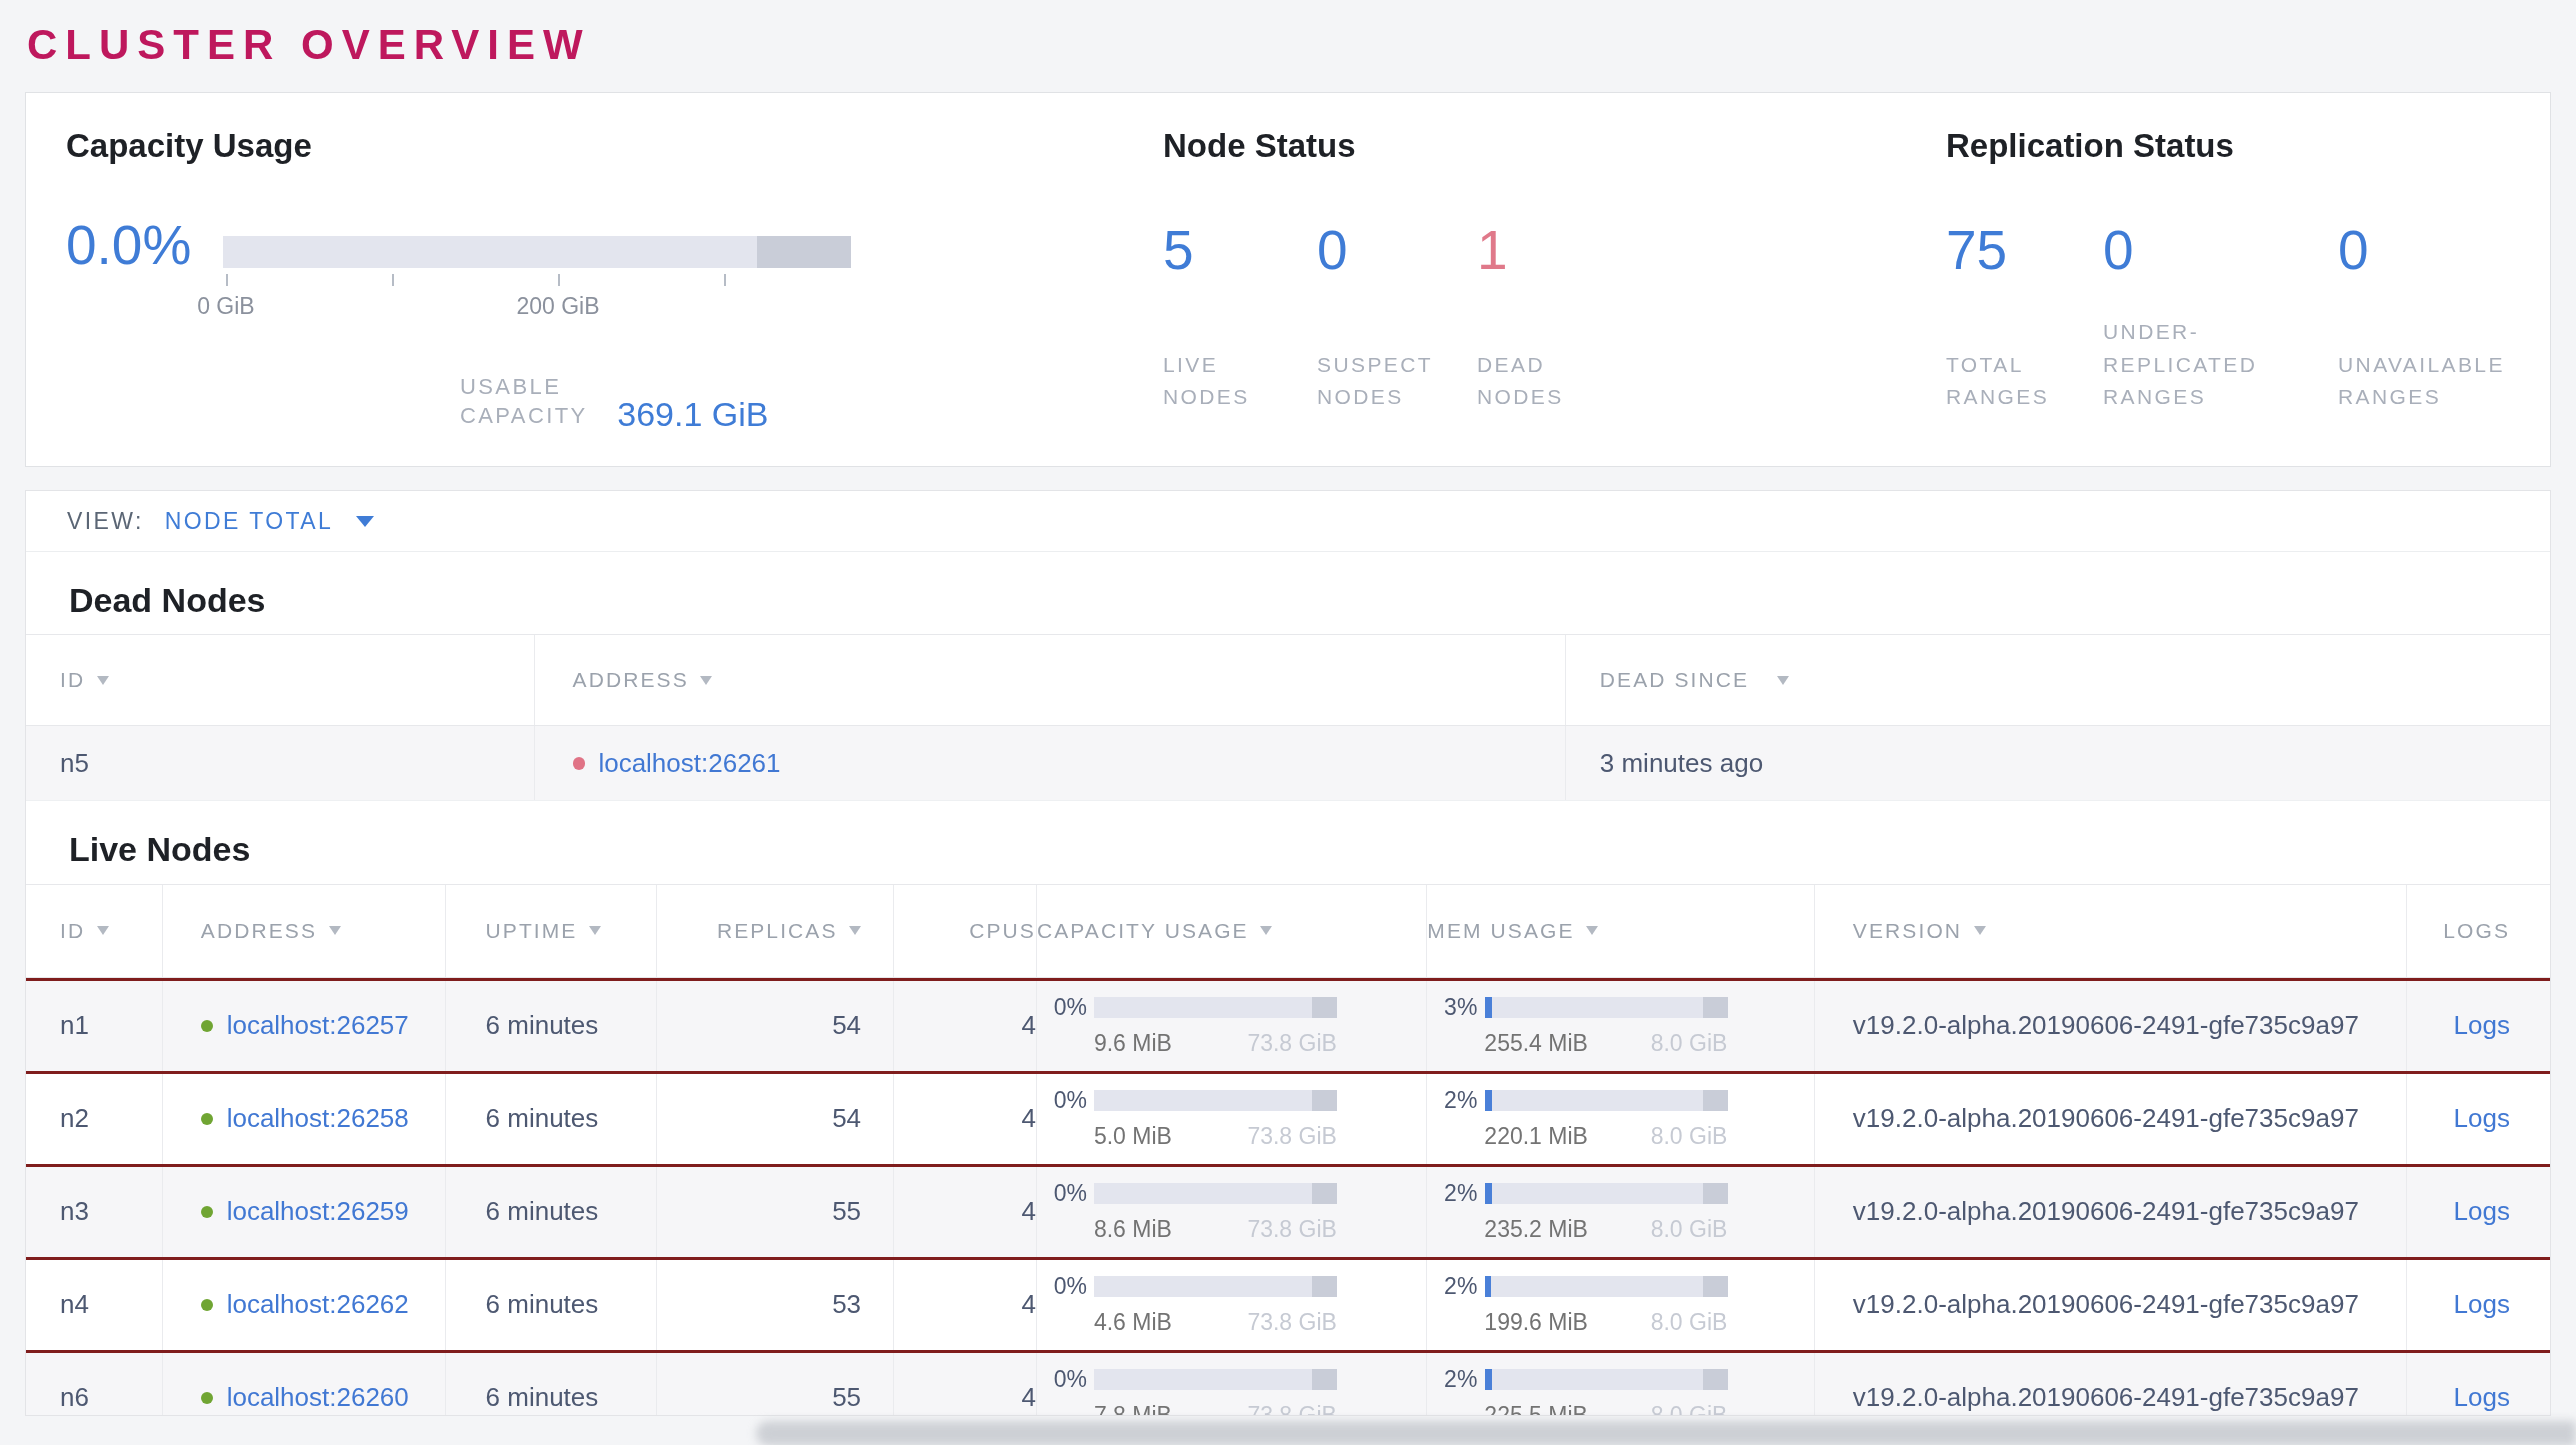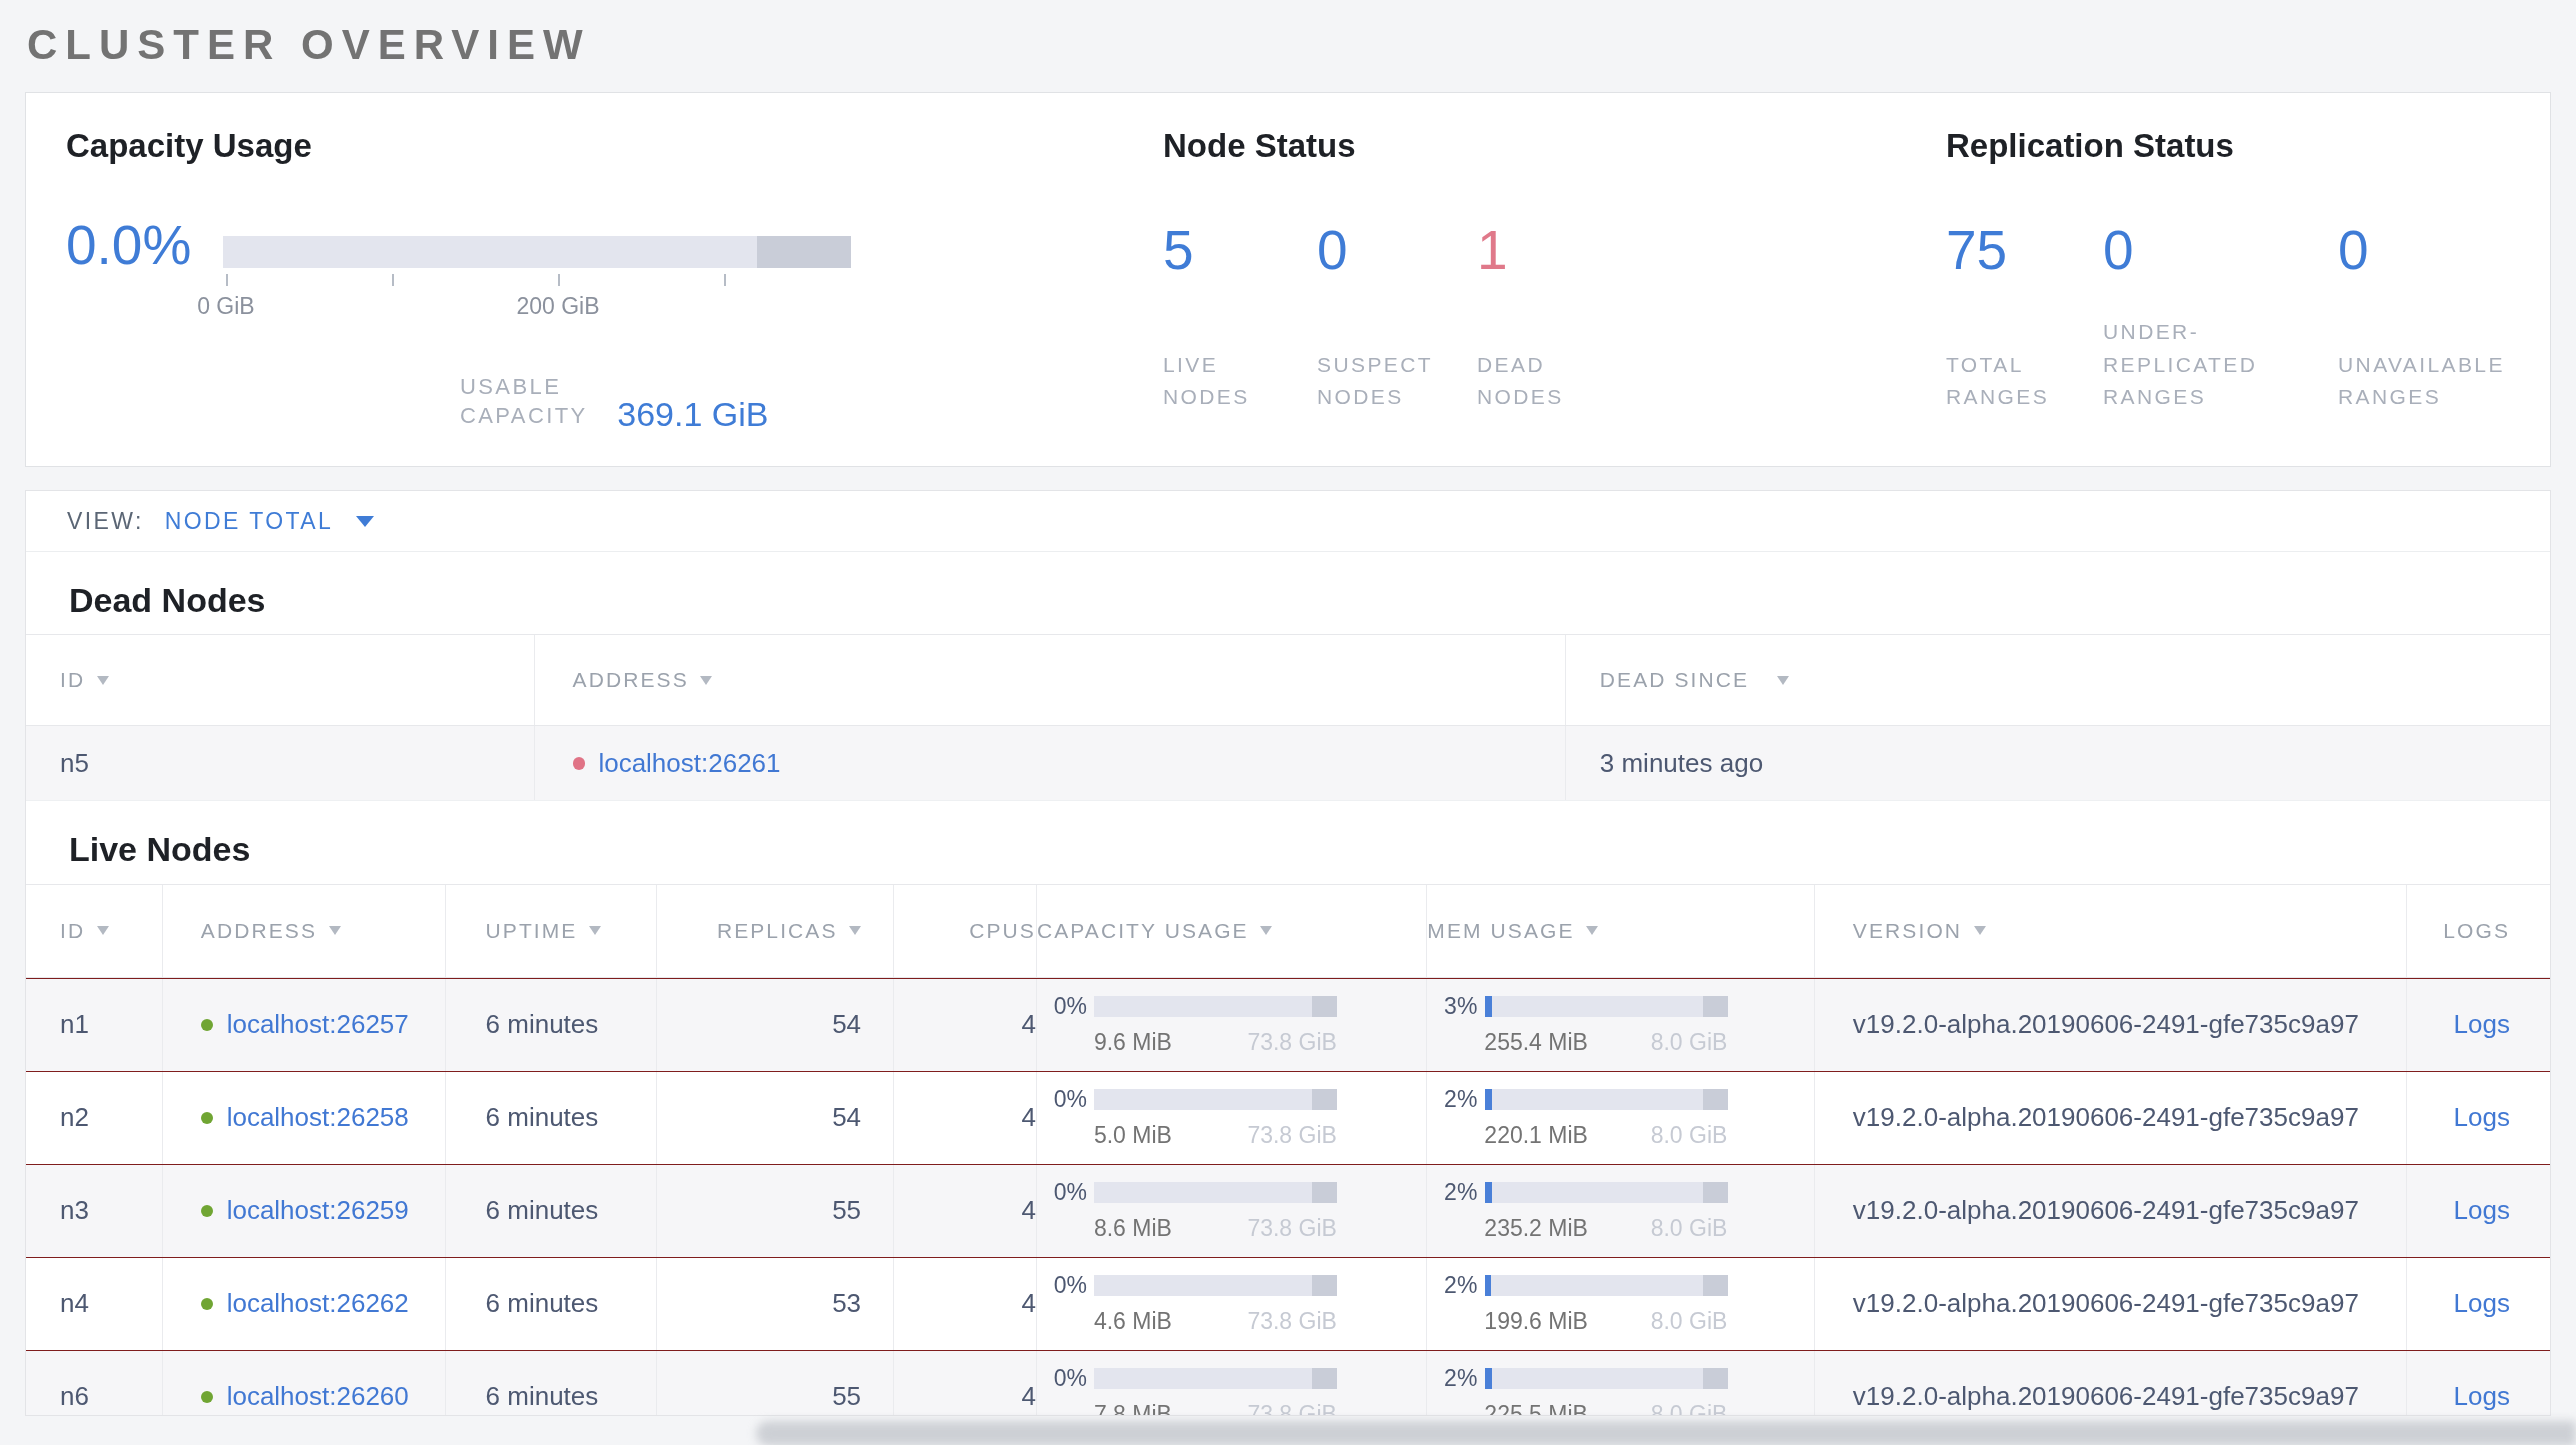--- a/index.html
+++ b/index.html
@@ -7,21 +7,21 @@
   body {
     font-family:"Liberation Sans", sans-serif;
     background:#f4f5f7;
     position:relative;
     overflow:hidden;
     color:#4d5871;
   }
   
   .page-title {
     position:absolute; left:27px; top:21px;
-    font-size:42px; font-weight:700; letter-spacing:8px; color:#737373;
+    font-size:42px; font-weight:700; letter-spacing:8px; color:#be185d;
   }
   
   .panel {
     position:absolute; left:25px; top:92px; width:2526px; height:375px;
     background:#ffffff; border:1px solid #e0e2e5;
   }
   .sec-title { position:absolute; top:34px; font-size:33px; font-weight:700; color:#1e2126; }
   #cap-title { left:40px; }
   #node-title { left:1137px; }
   #repl-title { left:1920px; }
@@ -74,21 +74,21 @@
   .drow { display:flex; height:75px; background:#f6f6f8; border-bottom:1px solid #eef0f2; }
   .drow .c { display:flex; align-items:center; border-right:1px solid #eaebee; font-size:26px; color:#4d5871; }
   .drow .c:last-child { border-right:none; }
   .dcol-id { width:509px; padding-left:34px; }
   .dcol-address { width:1032px; padding-left:38px; }
   .dcol-dead_since { width:985px; padding-left:34px; }
 
   
   #live-head .th { height:92px; border-right:1px solid #eaebee; }
   #live-head .th:last-child { border-right:none; }
-  .lrow { display:flex; height:93px; border-top:1px solid #7f1d1d; background:#ffffff; }
+  .lrow { display:flex; height:93px; border-top:3px solid #7f1d1d; background:#ffffff; }
   .lrow.alt { background:#f6f6f8; }
   .lrow .c { display:flex; align-items:center; border-right:1px solid #eaebee; font-size:26px; color:#4d5871; }
   .lrow .c:last-child { border-right:none; }
   .col-id { width:137px; padding-left:34px; }
   .col-address { width:283px; padding-left:38px; }
   .col-uptime { width:212px; padding-left:40px; }
   .col-replicas { width:237px; padding-right:32px; justify-content:flex-end; }
   .col-cpus { width:143px; justify-content:flex-end; }
   .col-capacity { width:391px; }
   .col-memory { width:388px; }

